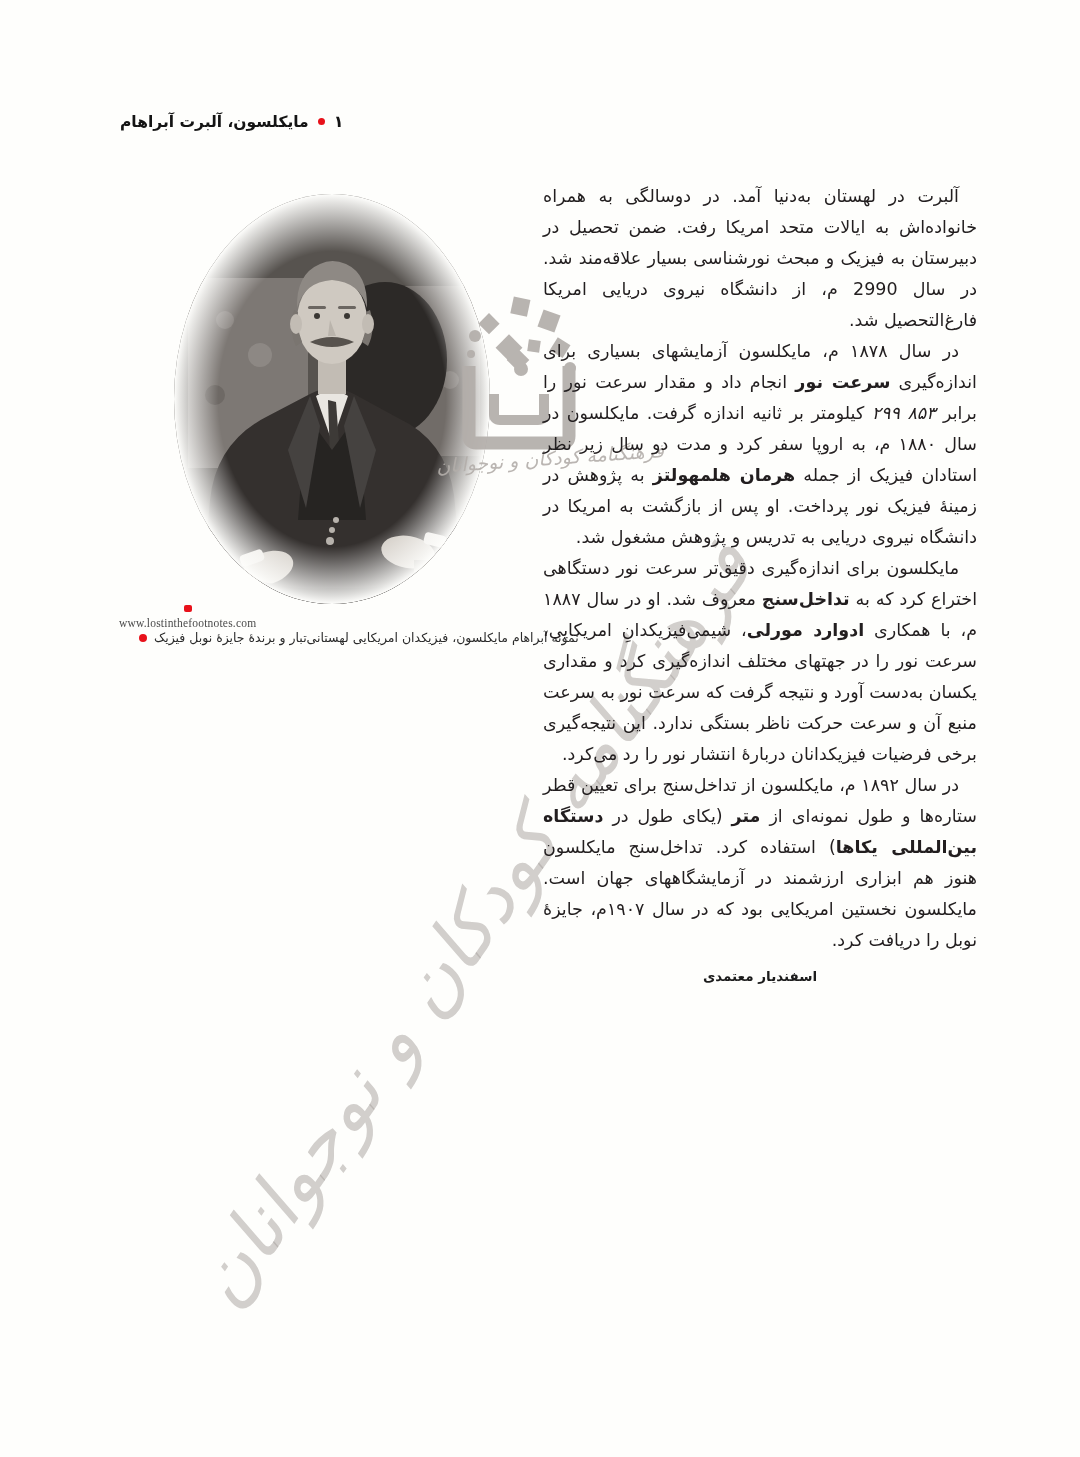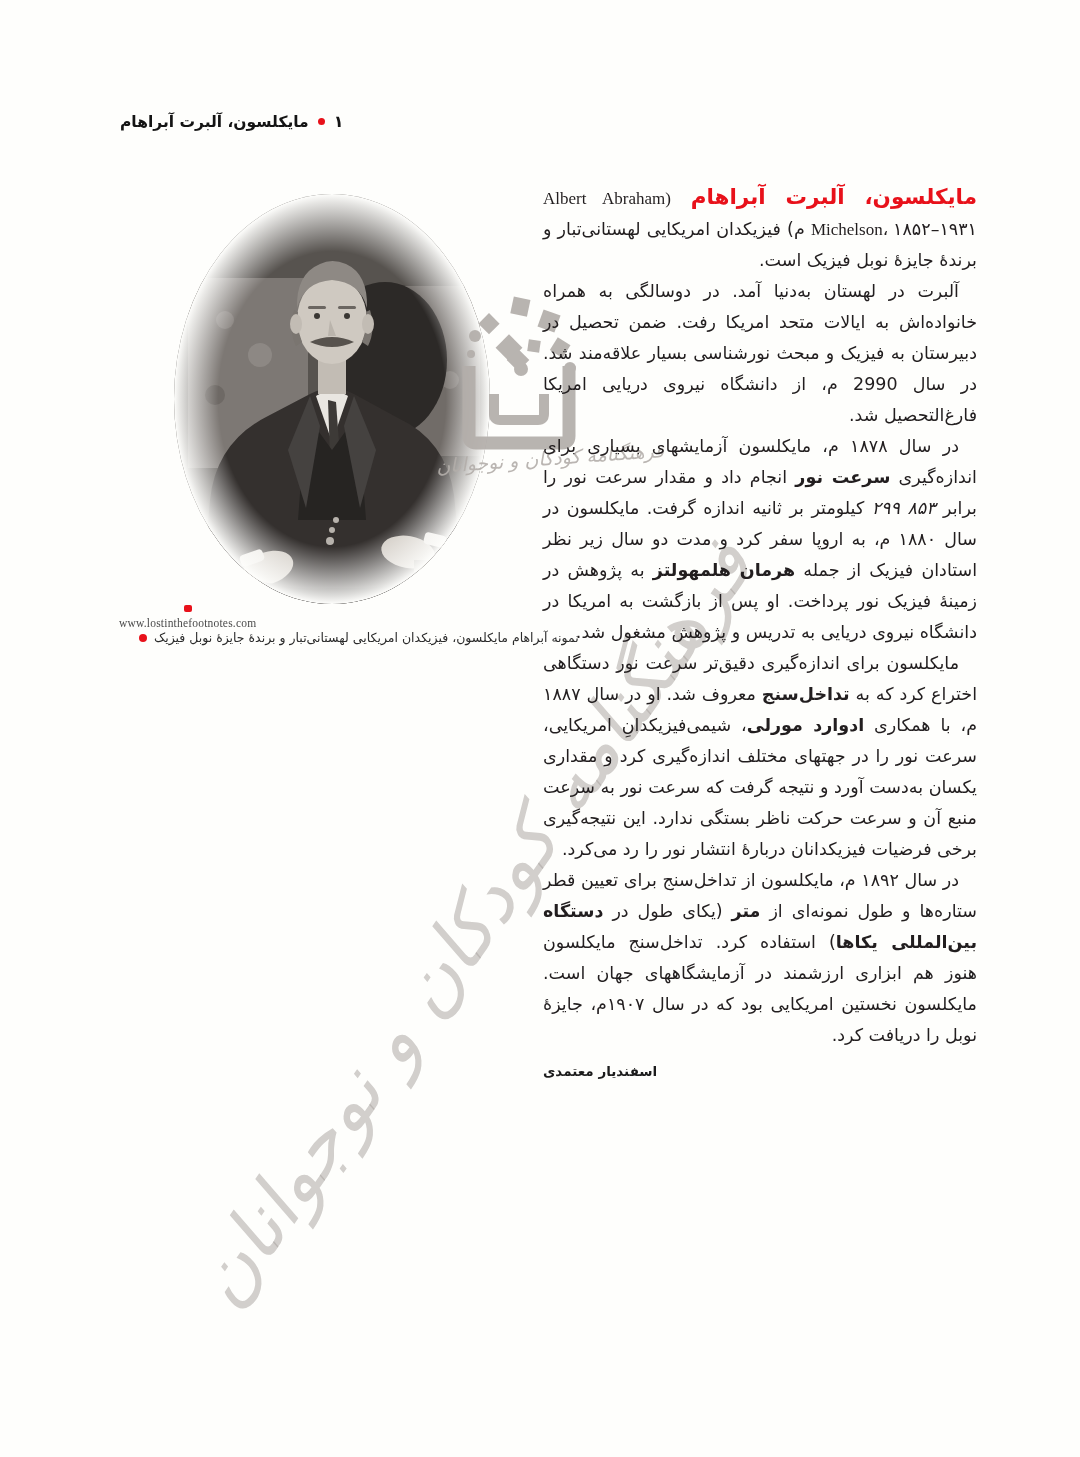--- a/index.html
+++ b/index.html
@@ -72,21 +72,21 @@
     font-size:17.5px;line-height:31px;color:var(--text);
   }
   .article p{margin:0;}
   .article p.indent{text-indent:18px;}
   .run-title-red{color:var(--accent);font-weight:bold;font-size:21.5px;}
   .run-latin{font-family:"Liberation Serif","DejaVu Serif",serif;font-size:17px;}
   .run-bold{font-weight:bold;}
   .run-bold-italic{font-weight:bold;}
   .run-num{direction:ltr;unicode-bidi:embed;font-style:italic;}
   .author{
-    margin-top:5px;text-align:left;
+    margin-top:5px;text-align:center;
     font-size:13.5px;font-weight:bold;color:#1c1c1c;
   }
 </style>
 </head>
 <body>
 
 <div class="page">
 
   <div class="runhead">
     <span>مایکلسون، آلبرت آبراهام</span>
@@ -195,21 +195,20 @@
     <span class="credit-icon"></span>
     <span>www.lostinthefootnotes.com</span>
   </div>
 
   <div class="caption">
     <span class="dot"></span>
     <span class="caption-text">نمونه آبراهام مایکلسون، فیزیکدان امریکایی لهستانی‌تبار و برندهٔ جایزهٔ نوبل فیزیک</span>
   </div>
 
   <div class="article">
-    <p><span class="run-title-red">مایکلسون، آلبرت آبراهام </span><span class="run-latin">(Albert Abraham Michelson، </span><span>۱۸۵۲–۱۹۳۱ م) فیزیکدان امریکایی لهستانی‌تبار و برندهٔ جایزهٔ نوبل فیزیک است.</span></p>
     <p class="indent"><span>آلبرت در لهستان به‌دنیا آمد. در دوسالگی به همراه خانواده‌اش به ایالات متحد امریکا رفت. ضمن تحصیل در دبیرستان به فیزیک و مبحث نورشناسی بسیار علاقه‌مند شد. در سال 2990 م، از دانشگاه نیروی دریایی امریکا فارغ‌التحصیل شد.</span></p>
     <p class="indent"><span>در سال ۱۸۷۸ م، مایکلسون آزمایشهای بسیاری برای اندازه‌گیری </span><span class="run-bold">سرعت نور</span><span> انجام داد و مقدار سرعت نور را برابر </span><span class="run-num">۲۹۹ ۸۵۳</span><span> کیلومتر بر ثانیه اندازه گرفت. مایکلسون در سال ۱۸۸۰ م، به اروپا سفر کرد و مدت دو سال زیر نظر استادان فیزیک از جمله </span><span class="run-bold-italic">هرمان هلمهولتز</span><span> به پژوهش در زمینهٔ فیزیک نور پرداخت. او پس از بازگشت به امریکا در دانشگاه نیروی دریایی به تدریس و پژوهش مشغول شد.</span></p>
     <p class="indent"><span>مایکلسون برای اندازه‌گیری دقیق‌تر سرعت نور دستگاهی اختراع کرد که به </span><span class="run-bold-italic">تداخل‌سنج</span><span> معروف شد. او در سال ۱۸۸۷ م، با همکاری </span><span class="run-bold-italic">ادوارد مورلی</span><span>، شیمی‌فیزیکدانِ امریکایی، سرعت نور را در جهتهای مختلف اندازه‌گیری کرد و مقداری یکسان به‌دست آورد و نتیجه گرفت که سرعت نور به سرعت منبع آن و سرعت حرکت ناظر بستگی ندارد. این نتیجه‌گیری برخی فرضیات فیزیکدانان دربارهٔ انتشار نور را رد می‌کرد.</span></p>
     <p class="indent"><span>در سال ۱۸۹۲ م، مایکلسون از تداخل‌سنج برای تعیین قطر ستاره‌ها و طول نمونه‌ای از </span><span class="run-bold-italic">متر</span><span> (یکای طول در </span><span class="run-bold-italic">دستگاه بین‌المللی یکاها</span><span>) استفاده کرد. تداخل‌سنج مایکلسون هنوز هم ابزاری ارزشمند در آزمایشگاههای جهان است. مایکلسون نخستین امریکایی بود که در سال ۱۹۰۷م، جایزهٔ نوبل را دریافت کرد.</span></p>
     <div class="author">اسفندیار معتمدی</div>
   </div>
 
 </div>
 
 </body></html>

